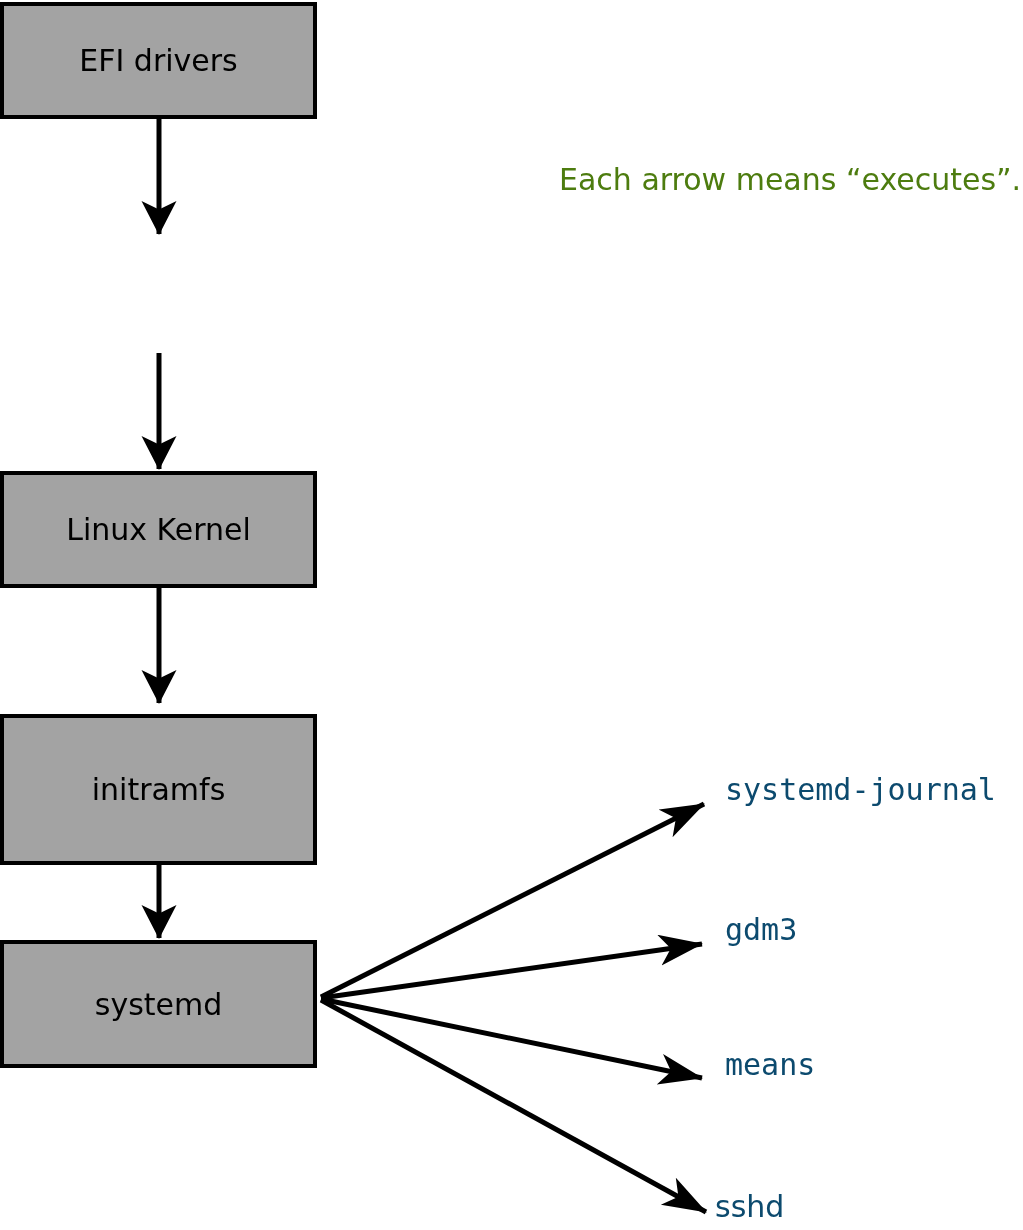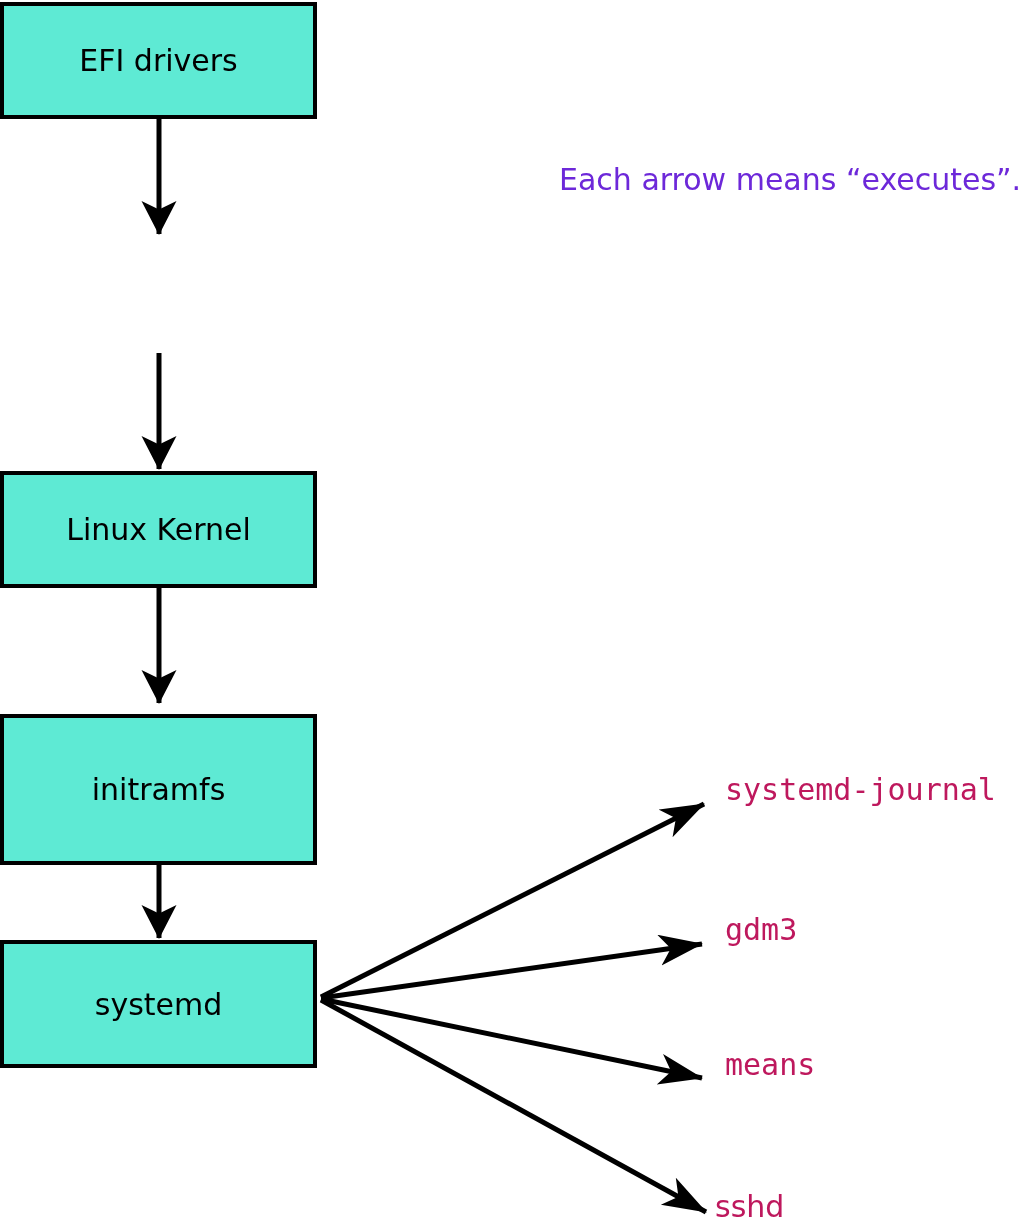--- a/index.html
+++ b/index.html
@@ -21,40 +21,40 @@
     top: 0;
     width: 1023px;
     height: 1230px;
   }
   .box {
     position: absolute;
     left: 0;
     width: 317px;
     box-sizing: border-box;
     border: 4px solid #000000;
-    background: #5eead4;
+    background: #a3a3a3;
     display: flex;
     align-items: center;
     justify-content: center;
     font-size: 30px;
     color: #000000;
     z-index: 2;
   }
   .note {
     position: absolute;
     left: 559px;
     top: 162px;
     font-size: 30px;
     line-height: 36px;
-    color: #6d28d9;
+    color: #4d7c0f;
     white-space: nowrap;
   }
   .target-label {
     position: absolute;
-    color: #be185d;
+    color: #0c4a6e;
     font-size: 30px;
     line-height: 36px;
     white-space: nowrap;
     text-align: right;
   }
   .mono {
     font-family: "DejaVu Sans Mono", monospace;
   }
   .sans {
     font-family: "DejaVu Sans", sans-serif;

